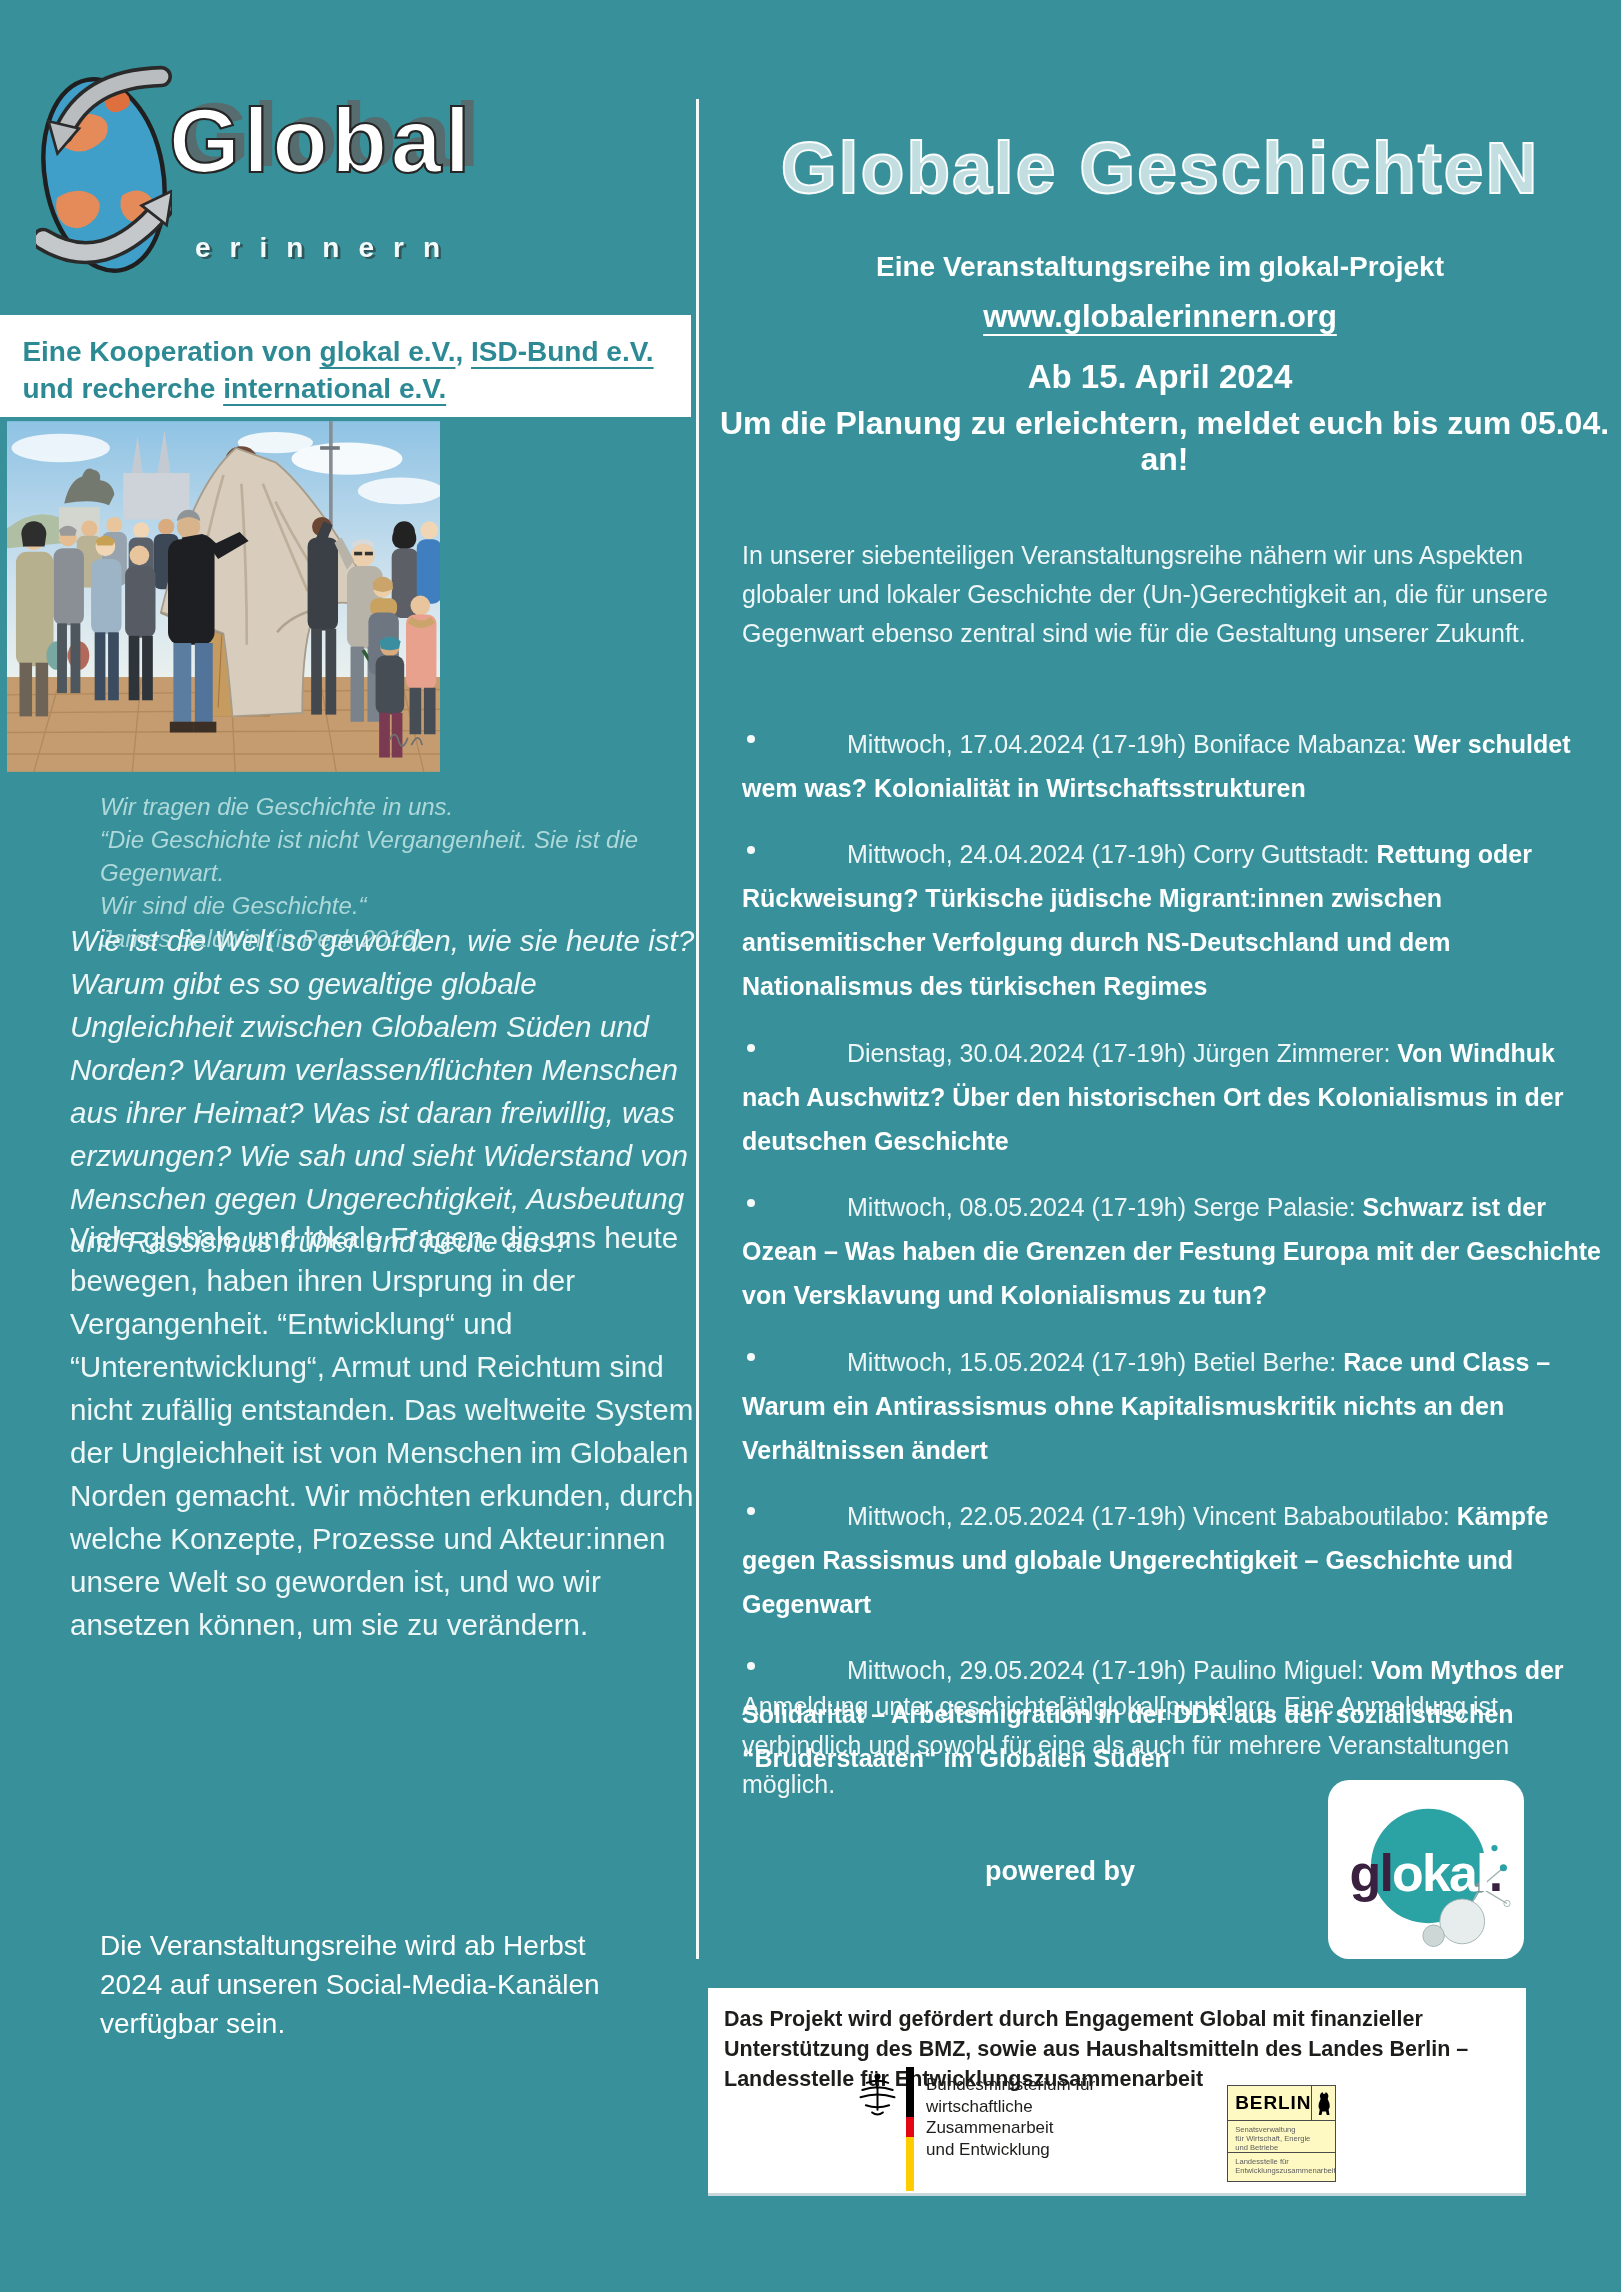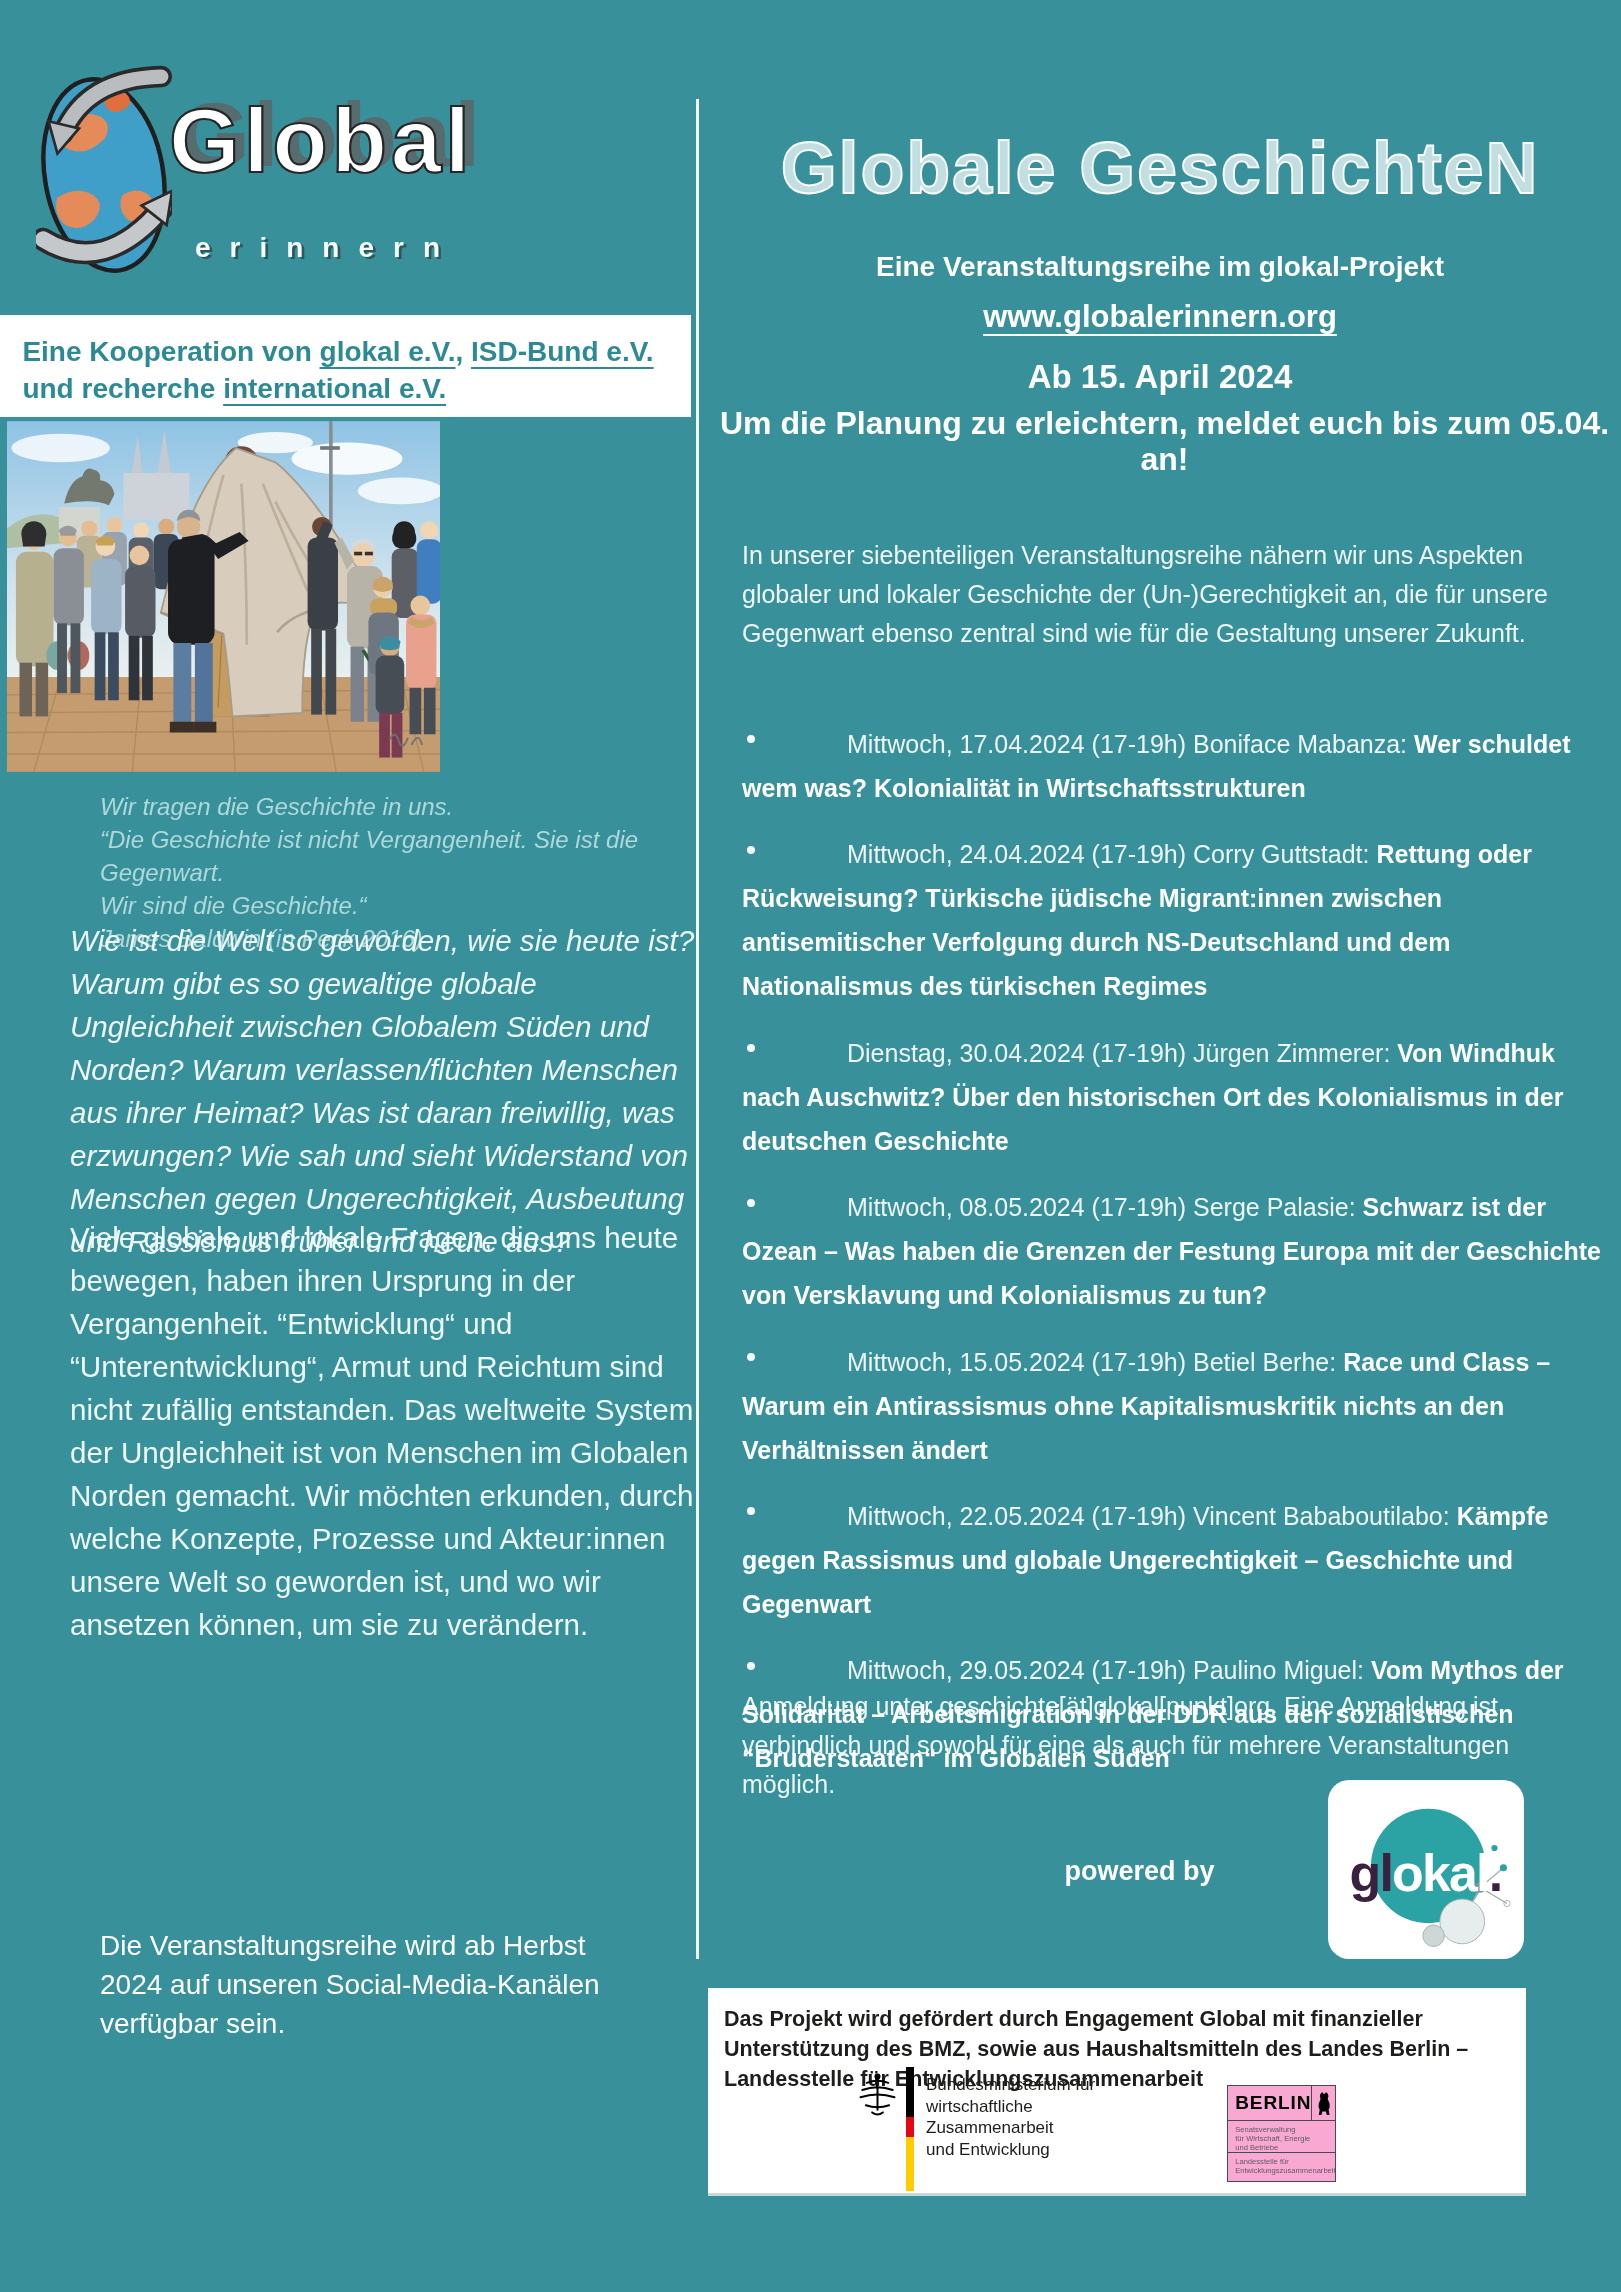--- a/index.html
+++ b/index.html
@@ -46,36 +46,36 @@
   #r-intro{left:742px;top:536px;width:867px;font-size:25px;line-height:39px;
            color:rgba(255,255,255,0.92);}
   #events{left:742px;top:722px;width:876px;}
   .event{position:relative;margin-bottom:22.4px;}
   .event p{margin:0;text-indent:105px;font-size:25px;line-height:44px;color:rgba(255,255,255,0.92);}
   .event .ev-bold{font-weight:700;color:#ffffff;}
   .event .bullet{position:absolute;left:5.4px;top:13.4px;width:8px;height:8px;border-radius:50%;
                  background:rgba(255,255,255,0.95);}
   #r-reg{left:742px;top:1687px;width:867px;font-size:25px;line-height:39px;
          color:rgba(255,255,255,0.92);}
-  #powered{left:985px;top:1856px;width:309px;text-align:center;font-size:27px;
+  #powered{left:985px;top:1856px;width:309px;text-align:left;font-size:27px;
            font-weight:700;color:#ffffff;}
   #glokal-box{left:1328px;top:1780px;width:196px;height:179px;background:#ffffff;border-radius:21px;}
   #funding-box{left:708px;top:1988px;width:818px;height:208px;background:#ffffff;
                border-bottom:3.6px solid #c7d8dd;box-sizing:border-box;}
   #funding-text{position:absolute;left:16px;top:16px;width:781px;font-size:21.5px;
                 line-height:30px;font-weight:700;color:#1d1d1b;}
   #bmz{position:absolute;left:148px;top:79px;width:296px;height:125px;}
   #bmz .flag{position:absolute;left:50px;top:0;width:8px;height:124px;}
   #bmz .flag .bk{height:50px;background:#000;}
   #bmz .flag .rd{height:19.7px;background:#e30613;}
   #bmz .flag .gd{height:54px;background:#ffcc00;}
   #bmz .lbl{position:absolute;left:70px;top:7.2px;font-size:17px;line-height:21.5px;
             color:#1d1d1b;white-space:pre-line;}
   #berlin{position:absolute;left:519px;top:97px;width:109px;height:97px;
-          border:1.3px solid #4a4a4a;background:#f9a8d4;box-sizing:border-box;}
+          border:1.3px solid #4a4a4a;background:#fef9c3;box-sizing:border-box;}
   #berlin .row1{display:flex;height:34px;border-bottom:1.3px solid #4a4a4a;}
   #berlin .bname{flex:1;font-size:19px;font-weight:700;letter-spacing:0.9px;color:#000;
                  display:flex;align-items:center;padding-left:7.2px;}
   #berlin .bear{width:25px;border-left:1.3px solid #4a4a4a;display:flex;
                 align-items:center;justify-content:center;}
   #berlin .cell{font-size:7.6px;line-height:9px;color:#5d5d5d;padding:3.6px 0 0 7.2px;
                 white-space:pre-line;}
   #berlin .cell.top{height:32px;border-bottom:1.3px solid #4a4a4a;box-sizing:border-box;}
 </style>
 </head>

